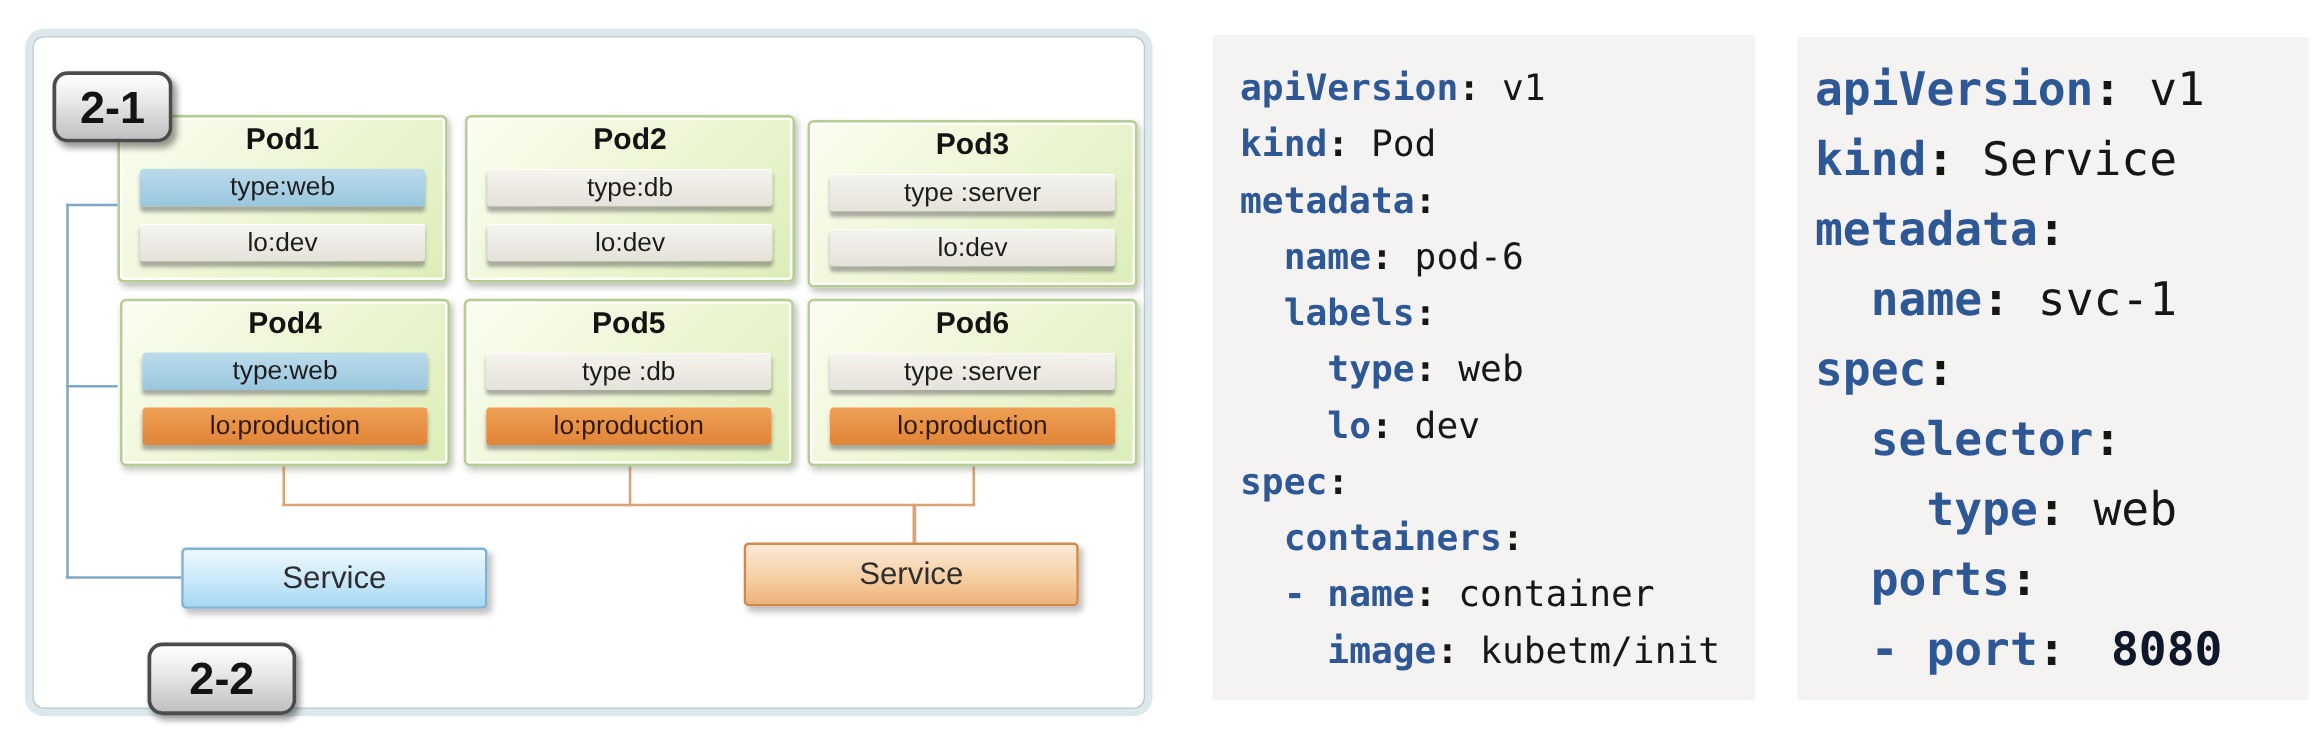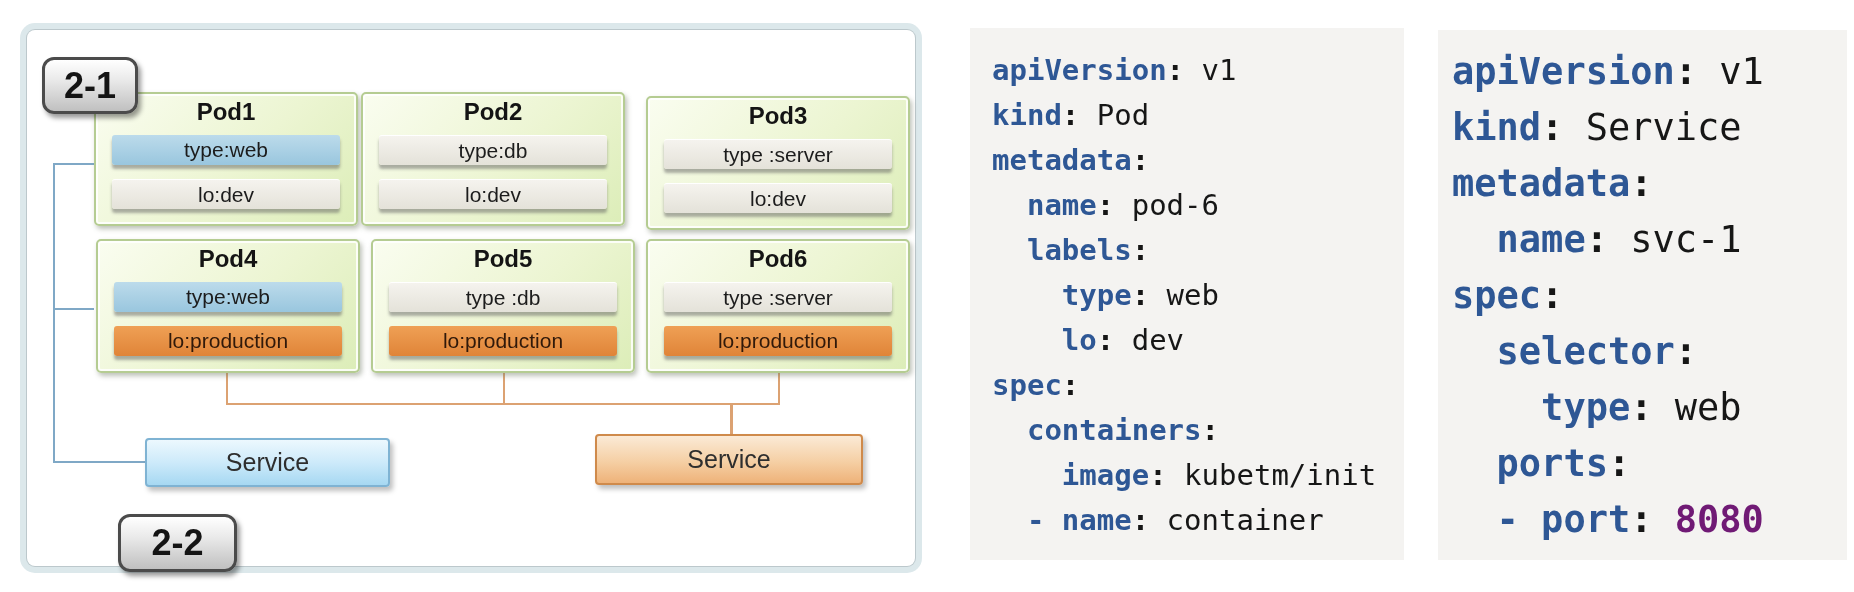--- a/index.html
+++ b/index.html
@@ -75,21 +75,21 @@
   
   .code-panel { position:absolute; background:#f4f3f1; }
   .code-panel.pod-yaml { left:970px; top:28px; width:434px; height:532px; padding:20px 0 0 22px; }
   .code-panel.svc-yaml { left:1438px; top:30px; width:409px; height:530px; padding:14px 0 0 14px; }
   .cl { white-space:pre; font-family:"DejaVu Sans Mono", monospace; }
   .pod-yaml .cl { font-size:29px; line-height:45px; }
   .svc-yaml .cl { font-size:37px; line-height:56px; }
   .cp, .ck { color:#2e5795; font-weight:bold; }
   .cs { color:#161616; font-weight:bold; }
   .cv { color:#161616; }
-  .cv.num { color:#701a75; font-weight:bold; }
+  .cv.num { color:#0f172a; font-weight:bold;margin-left:14px; }
 </style>
 </head>
 <body>
 
 <div class="stage">
 
   <div class="diagram-panel">
 
     <div class="cline blue bv"></div>
     <div class="cline blue bs1"></div>
@@ -106,21 +106,21 @@
     </div>
     <div class="badge bottom">
       <span>2-2</span>
     </div>
 
     <div class="pod" style="left:67px;top:62px">
       <div class="pod-title">Pod1</div>
       <div class="pod-label l1 blue">type:web</div>
       <div class="pod-label l2 gray">lo:dev</div>
     </div>
-    <div class="pod" style="left:334px;top:62px">
+    <div class="pod" style="left:345px;top:62px">
       <div class="pod-title">Pod2</div>
       <div class="pod-label l1 gray">type:db</div>
       <div class="pod-label l2 gray">lo:dev</div>
     </div>
     <div class="pod" style="left:619px;top:66px">
       <div class="pod-title">Pod3</div>
       <div class="pod-label l1 gray">type :server</div>
       <div class="pod-label l2 gray">lo:dev</div>
     </div>
 
@@ -151,22 +151,22 @@
   <div class="code-panel pod-yaml">
     <div class="cl"><span class="cp"></span><span class="ck">apiVersion</span><span class="cs">: </span><span class="cv">v1</span></div>
     <div class="cl"><span class="cp"></span><span class="ck">kind</span><span class="cs">: </span><span class="cv">Pod</span></div>
     <div class="cl"><span class="cp"></span><span class="ck">metadata</span><span class="cs">:</span><span class="cv"></span></div>
     <div class="cl"><span class="cp">  </span><span class="ck">name</span><span class="cs">: </span><span class="cv">pod-6</span></div>
     <div class="cl"><span class="cp">  </span><span class="ck">labels</span><span class="cs">:</span><span class="cv"></span></div>
     <div class="cl"><span class="cp">    </span><span class="ck">type</span><span class="cs">: </span><span class="cv">web</span></div>
     <div class="cl"><span class="cp">    </span><span class="ck">lo</span><span class="cs">: </span><span class="cv">dev</span></div>
     <div class="cl"><span class="cp"></span><span class="ck">spec</span><span class="cs">:</span><span class="cv"></span></div>
     <div class="cl"><span class="cp">  </span><span class="ck">containers</span><span class="cs">:</span><span class="cv"></span></div>
+    <div class="cl"><span class="cp">  - </span><span class="ck">name</span><span class="cs">: </span><span class="cv">container</span></div>
     <div class="cl"><span class="cp">    </span><span class="ck">image</span><span class="cs">: </span><span class="cv">kubetm/init</span></div>
-    <div class="cl"><span class="cp">  - </span><span class="ck">name</span><span class="cs">: </span><span class="cv">container</span></div>
   </div>
 
   <div class="code-panel svc-yaml">
     <div class="cl"><span class="cp"></span><span class="ck">apiVersion</span><span class="cs">: </span><span class="cv">v1</span></div>
     <div class="cl"><span class="cp"></span><span class="ck">kind</span><span class="cs">: </span><span class="cv">Service</span></div>
     <div class="cl"><span class="cp"></span><span class="ck">metadata</span><span class="cs">:</span><span class="cv"></span></div>
     <div class="cl"><span class="cp">  </span><span class="ck">name</span><span class="cs">: </span><span class="cv">svc-1</span></div>
     <div class="cl"><span class="cp"></span><span class="ck">spec</span><span class="cs">:</span><span class="cv"></span></div>
     <div class="cl"><span class="cp">  </span><span class="ck">selector</span><span class="cs">:</span><span class="cv"></span></div>
     <div class="cl"><span class="cp">    </span><span class="ck">type</span><span class="cs">: </span><span class="cv">web</span></div>

